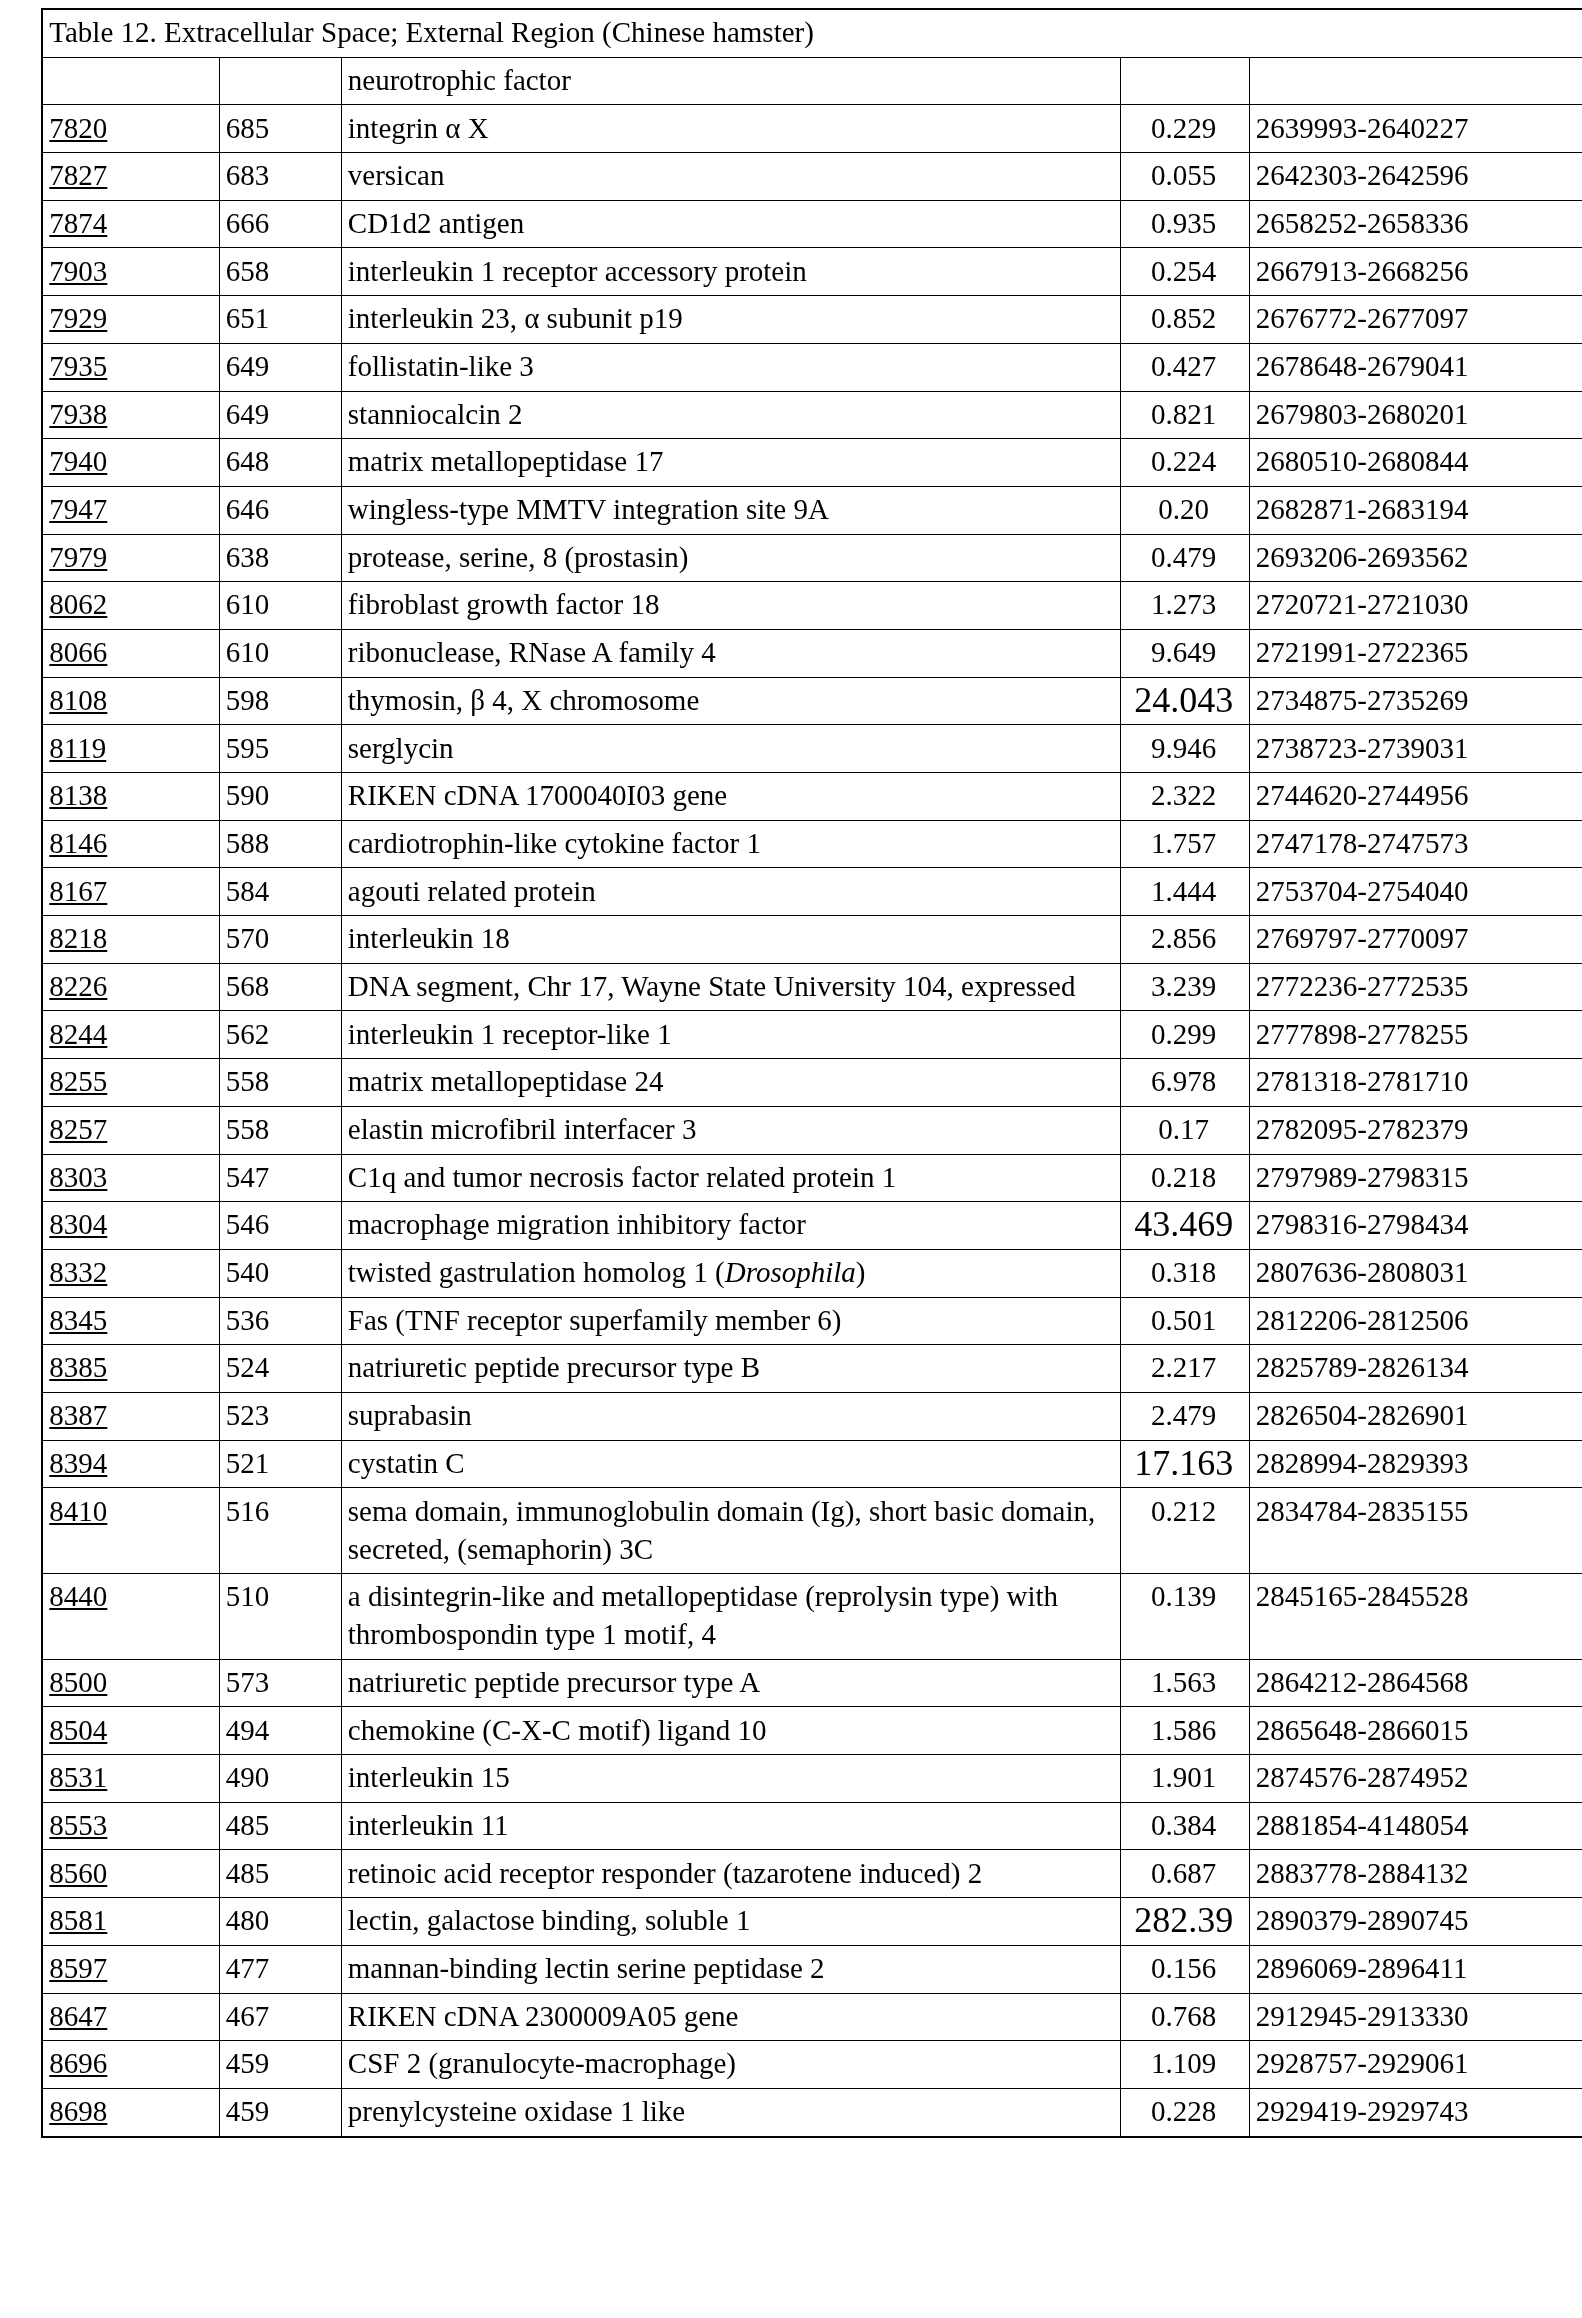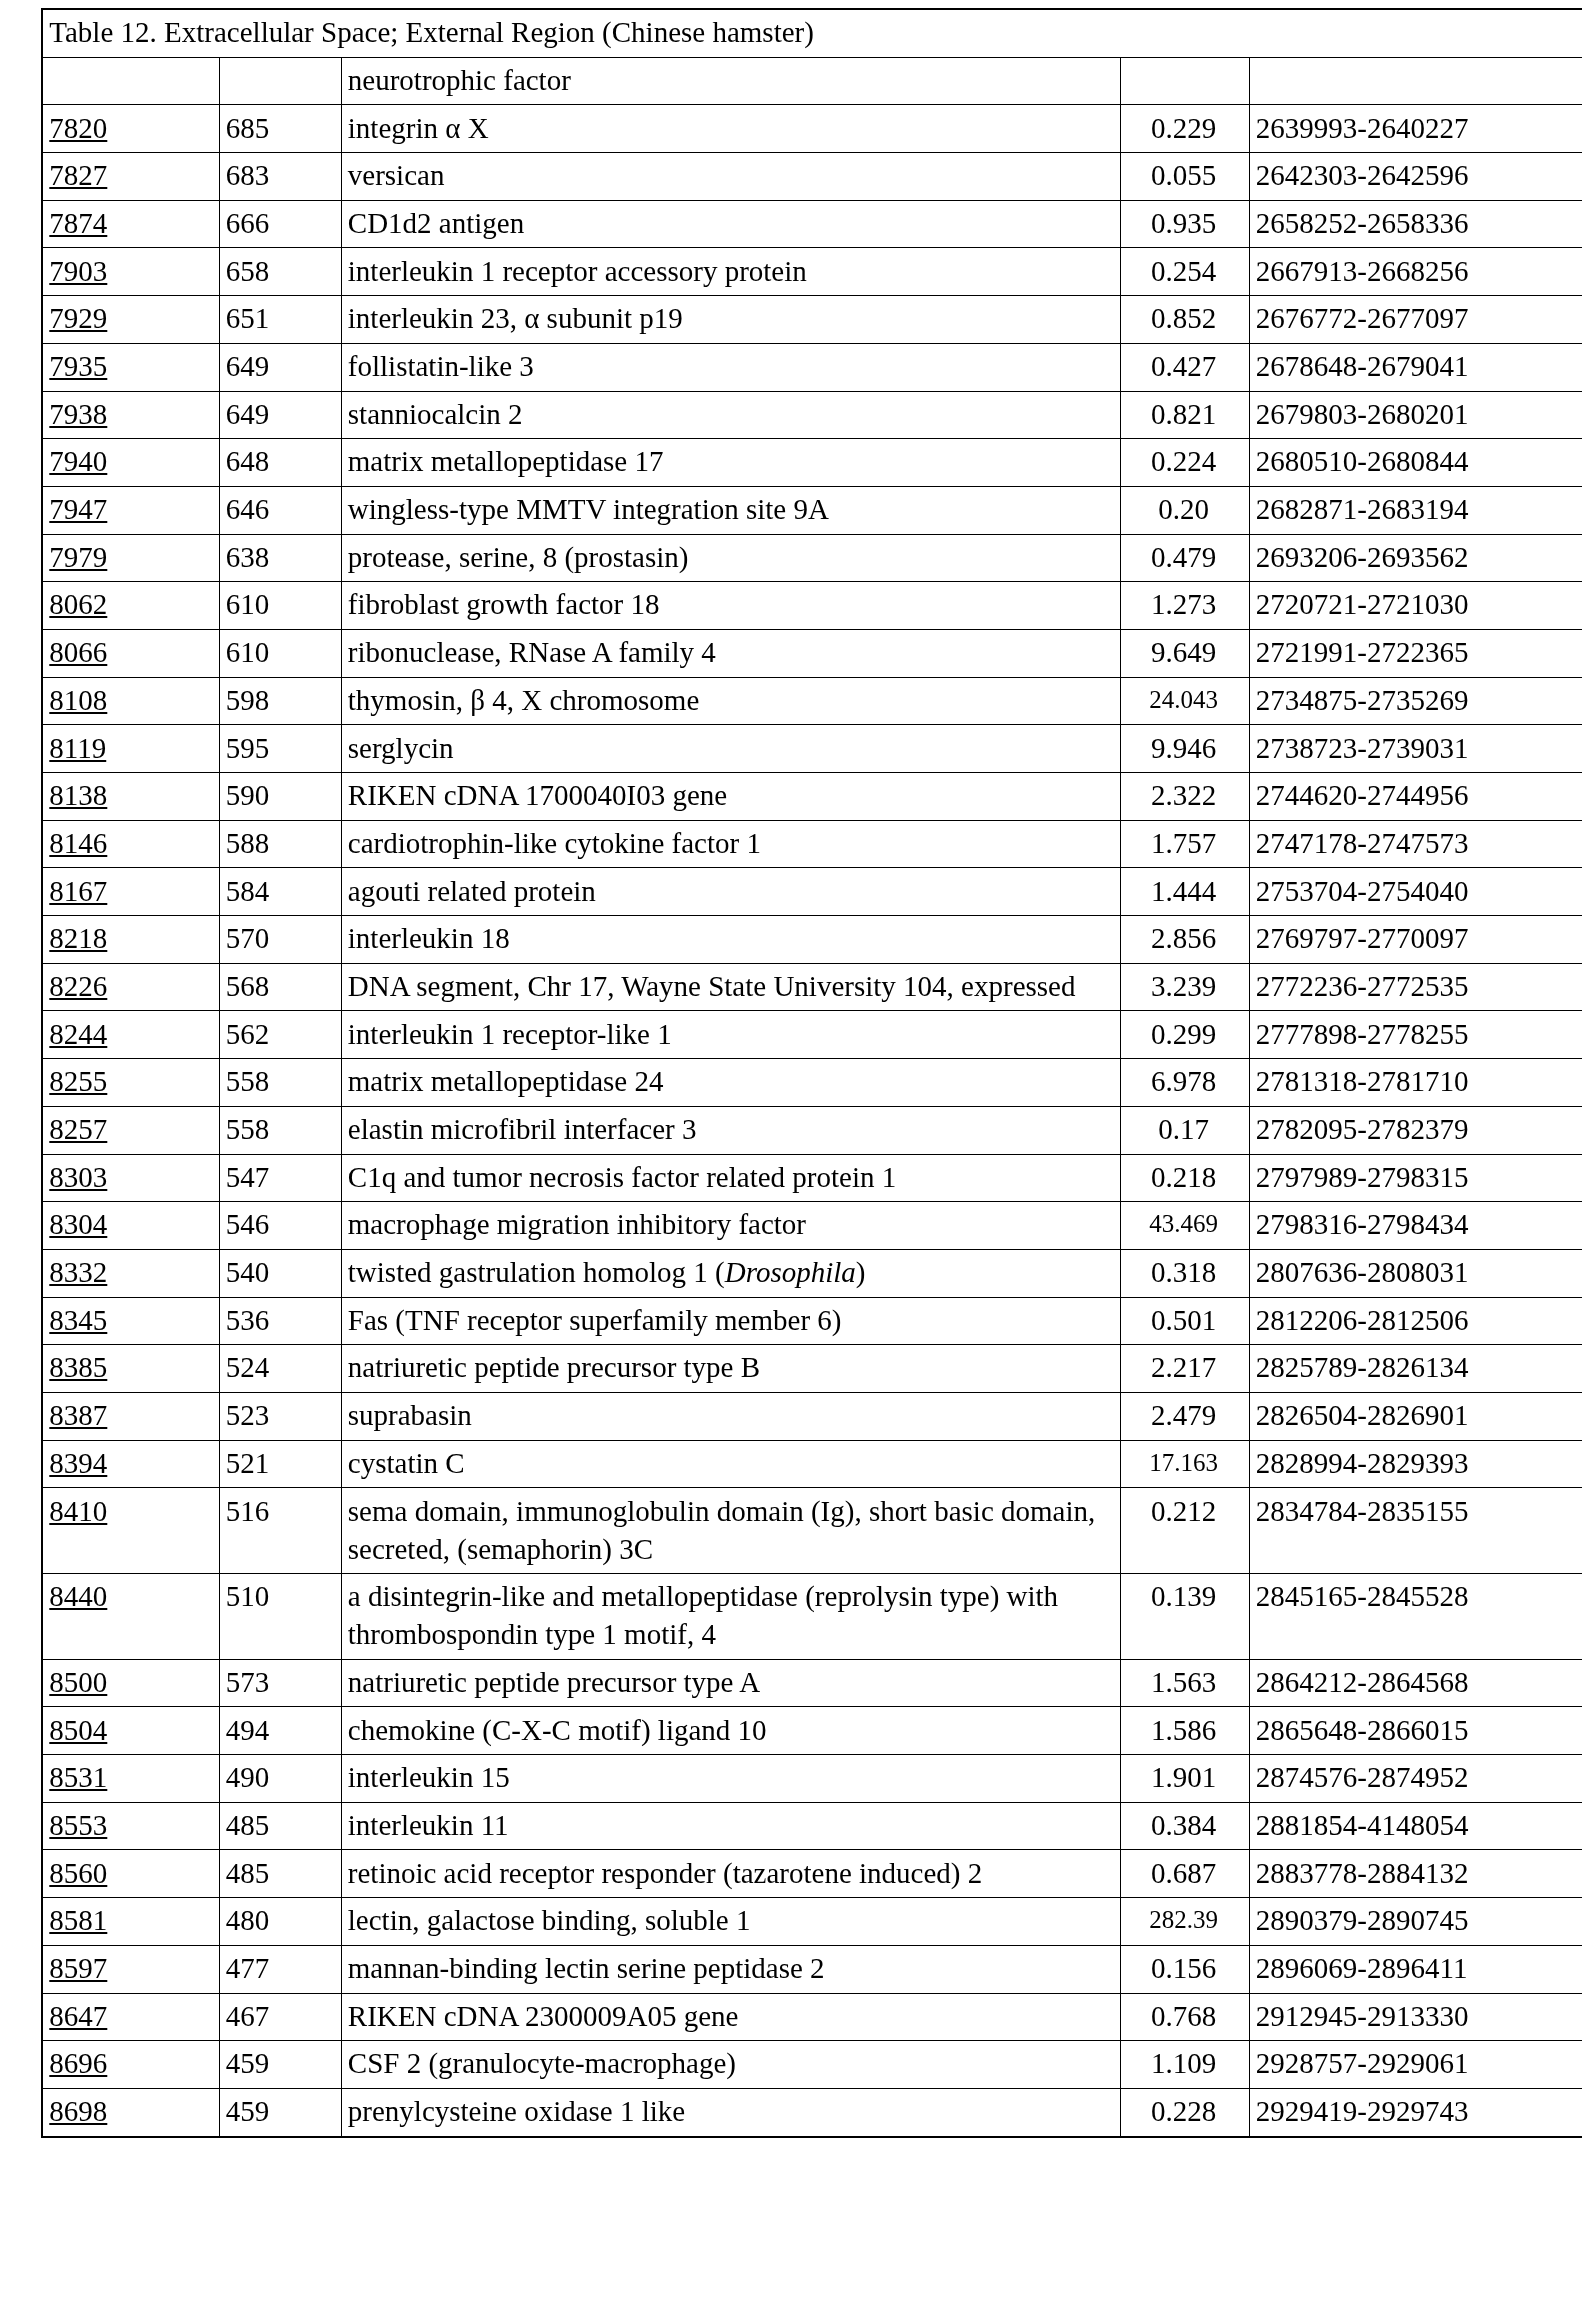--- a/index.html
+++ b/index.html
@@ -30,21 +30,21 @@
     padding: 3.2px 8px 5.5px 6.3px;
     vertical-align: top;
     overflow-wrap: break-word;
     white-space: normal;
   }
   td.title-cell {
     padding-left: 6.3px;
   }
   td.c0 { padding-left: 8px; text-decoration: underline; }
   td.c3 { padding-left: 8px; text-align: center; }
-  td.c3.small-num { font-size: 25px; }
+  td.c3.small-num { font-size: 36px; }
   td.c4 { padding-left: 8px; }
   i { font-style: italic; text-align: right; }
 </style>
 </head>
 <body>
 
 <div class="page">
   <table class="gene-table">
     <colgroup>
       <col style="width:177px">

